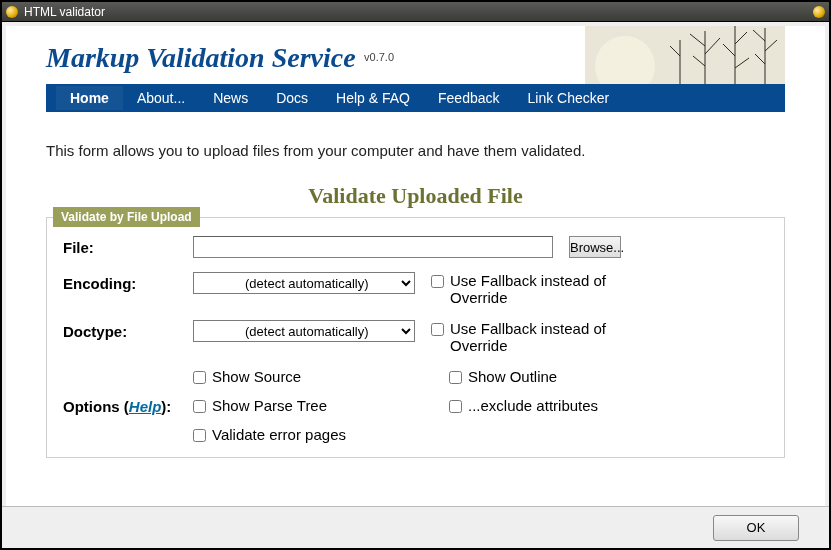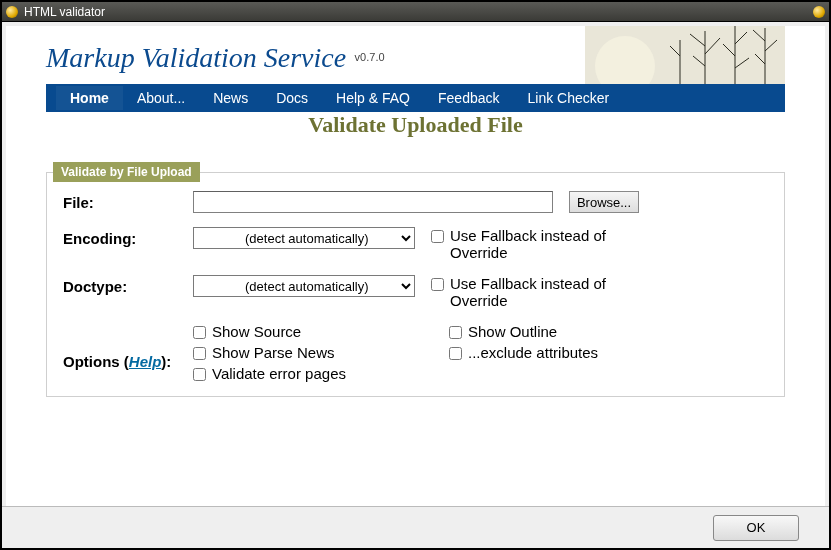--- a/index.html
+++ b/index.html
@@ -4,41 +4,41 @@
 <style>
 * { box-sizing: border-box; margin: 0; padding: 0; }
 body { font-family: Arial, Helvetica, sans-serif; background: #fff; width: 831px; height: 550px; overflow: hidden; }
 .window { width: 831px; height: 550px; border: 2px solid #000; background: #efefef; display: flex; flex-direction: column; }
 .titlebar { background: linear-gradient(#5a5a56,#3a3a36); height: 20px; display: flex; align-items: center; padding: 0 4px; color: #fff; font-size: 12px; border-bottom: 1px solid #000; }
 .tb-left-dot { width: 12px; height: 12px; border-radius: 50%; background: radial-gradient(circle at 35% 35%, #ffe9a0, #e0a800 60%, #7a5800); margin-right: 6px; }
 .tb-right-dot { width: 12px; height: 12px; border-radius: 50%; background: radial-gradient(circle at 35% 35%, #ffe9a0, #e0a800 60%, #7a5800); margin-left: auto; }
 .content { flex: 1; background: #fff; margin: 4px; margin-bottom: 0; overflow: hidden; position: relative; }
 .inner { padding: 0 40px 0 40px; }
 .banner { position: relative; height: 58px; padding-top: 16px; }
-.banner-title { color: #0b4a8e; font-family: Georgia, 'Times New Roman', serif; font-size: 28px; font-style: italic; font-weight: normal; display: inline; }
+.banner-title { color: #0b4a8e; font-family: Georgia, 'Times New Roman', serif; font-size: 28px; font-style: italic; font-weight: bold; display: inline; }
 .banner-ver { font-family: Verdana, sans-serif; font-size: 11px; color: #444; margin-left: 4px; vertical-align: 6px; }
 .trees { position: absolute; right: 0; top: 0; width: 200px; height: 58px; overflow: hidden; }
 .trees svg { width: 200px; height: 58px; }
 .nav { background: #084a8f; height: 28px; display: flex; align-items: center; padding: 0 10px; }
 .nav a { color: #fff; font-size: 14px; text-decoration: none; padding: 4px 14px; cursor: pointer; }
 .nav a.active { font-weight: bold; background: rgba(255,255,255,0.05); }
 .intro { font-size: 15px; color: #222; margin: 30px 0 24px 0; }
-.section-title { text-align: center; font-family: Georgia, 'Times New Roman', serif; color: #6d7233; font-weight: bold; font-size: 22px; margin-bottom: 34px; }
+.section-title { text-align: center; font-family: Georgia, 'Times New Roman', serif; color: #6d7233; font-weight: bold; font-size: 22px; margin-bottom: 8px; }
 .fieldset { border: 1px solid #cfcfcf; padding: 18px 16px 0 16px; position: relative; margin-top: 8px; }
 .legend { position: absolute; top: -11px; left: 6px; background: #9aa05a; color: #fff; font-size: 12px; font-weight: bold; padding: 3px 8px; }
 .row { display: flex; align-items: flex-start; margin-bottom: 14px; }
 .label { width: 130px; text-align: left; font-weight: bold; font-size: 15px; padding-right: 12px; padding-top: 3px; color: #000; }
 .label .help { color: #0369a1; text-decoration: underline; cursor: pointer; font-weight: bold; font-style: italic; }
 .ctrl { flex: 1; display: flex; gap: 16px; align-items: flex-start; }
 .txt { width: 360px; height: 22px; border: 1px solid #808080; border-top-color: #606060; background: #fff; font-size: 13px; padding: 2px 4px; }
-.browse { height: 22px; width: 70px; font-size: 13px; background: linear-gradient(#f5f5f5,#ddd); border: 1px solid #888; cursor: pointer; }
+.browse { height: 22px; width: 52px; font-size: 13px; background: linear-gradient(#f5f5f5,#ddd); border: 1px solid #888; cursor: pointer; }
 .sel { width: 222px; height: 22px; font-size: 13px; border: 1px solid #7a7a7a; background: #fff; padding-left: 47px; }
 .chkwrap { display: flex; align-items: flex-start; gap: 6px; font-size: 15px; color: #000; }
 .chk { width: 13px; height: 13px; margin-top: 3px; }
-.col { display: flex; flex-direction: column; gap: 4px; }
+.col { display: flex; flex-direction: column; gap: 12px; }
 .two { width: 240px; }
 .footer { height: 42px; display: flex; align-items: center; justify-content: flex-end; padding: 0 30px; border-top: 1px solid #bbb; background: #efefef; }
 .ok { width: 86px; height: 26px; border: 1px solid #888; border-radius: 3px; background: linear-gradient(#f8f8f8,#dcdcdc); font-size: 13px; cursor: pointer; }
 </style>
 </head>
 <body>
 
 <div class="window">
   <div class="titlebar">
     <span class="tb-left-dot"></span>
@@ -78,20 +78,21 @@
       <div class="nav" id="nav">
           <a class="active">Home</a>
           <a>About...</a>
           <a>News</a>
           <a>Docs</a>
           <a>Help &amp; FAQ</a>
           <a>Feedback</a>
           <a>Link Checker</a>
         </div>
 
+      <div class="intro">This form allows you to upload files from your computer and have them validated.</div>
 
       <div class="section-title">Validate Uploaded File</div>
 
       <div class="fieldset">
         <div class="legend">Validate by File Upload</div>
 
         <div class="row">
           <div class="label">File:</div>
           <div class="ctrl">
             <input class="txt" style="width: 360px;" type="text">
@@ -130,21 +131,21 @@
             <span>Options (</span><span class="help">Help</span><span>):</span>
           </div>
           <div class="ctrl">
             <div class="col two" id="opts-left">
                 <label class="chkwrap">
                   <input type="checkbox" class="chk" style="">
                   <span>Show Source</span>
                 </label>
                 <label class="chkwrap">
                   <input type="checkbox" class="chk" style="">
-                  <span>Show Parse News</span>
+                  <span>Show Parse Tree</span>
                 </label>
                 <label class="chkwrap">
                   <input type="checkbox" class="chk" style="">
                   <span>Validate error pages</span>
                 </label>
               </div>
             <div class="col two" id="opts-right">
                 <label class="chkwrap">
                   <input type="checkbox" class="chk" style="">
                   <span>Show Outline</span>

